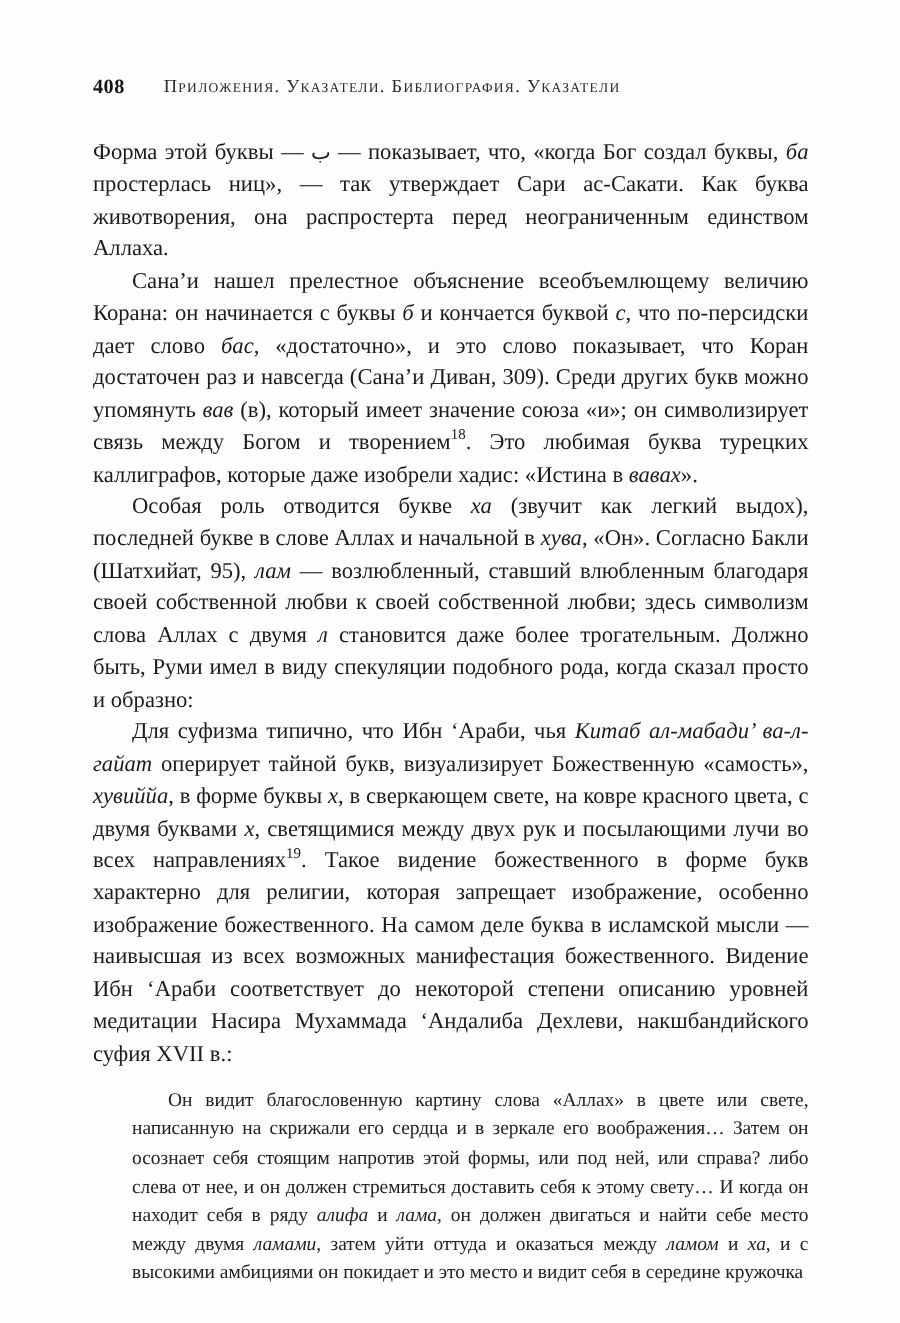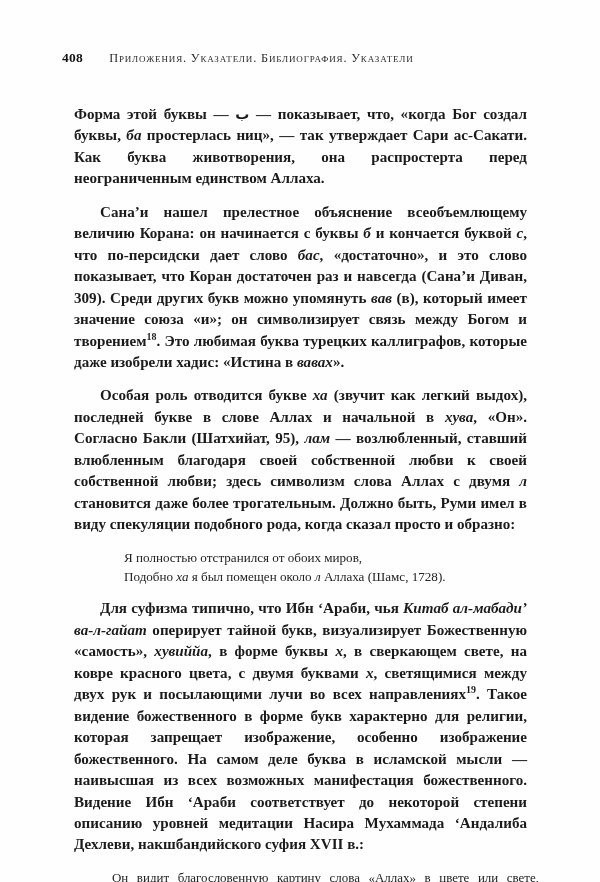--- a/index.html
+++ b/index.html
@@ -22,21 +22,21 @@
     background: #fefefe;
   }
 
   
   .running-head {
     position: absolute;
     left: 62px;
     top: 50px;
     width: 476px;
     display: flex;
-    align-items: center;
+    align-items: flex-start;
     gap: 26px;
   }
   .folio {
     font-size: 13.5px;
     font-weight: bold;
     letter-spacing: 0.3px;
     color: #151515;
   }
   .head-title {
     font-size: 12.3px;
@@ -48,30 +48,29 @@
 
   
   .textblock {
     position: absolute;
     left: 62px;
     top: 92px;
     width: 477px;
   }
 
   p.body {
-    margin: 12px;
+    margin: 0;
     font-size: 15.1px;
     line-height: 21.45px;
     text-align: justify;
     text-justify: inter-word;
     text-indent: 26px;
     color: #1b1b1b;
     -webkit-hyphens: none;
     hyphens: none;
-    font-weight: bold;
   }
   p.body.noindent { text-indent: 0; }
 
   
   .verse {
     margin: 10px 0 9px 0;
     padding-left: 62px;
     font-size: 13.1px;
     line-height: 19.4px;
     color: #232323;
@@ -114,23 +113,19 @@
   </div>
 
   <div class="textblock">
 
     <p class="body noindent"><span>Форма этой буквы — </span><span class="arabic">ب</span><span> — показывает, что, «когда Бог создал буквы, </span><i>ба</i><span> простерлась ниц», — так утверждает Сари ас-Сакати. Как буква животворения, она распростерта перед неограниченным единством Аллаха.</span></p>
 
     <p class="body"><span>Сана’и нашел прелестное объяснение всеобъемлющему величию Корана: он начинается с буквы </span><i>б</i><span> и кончается буквой </span><i>с</i><span>, что по-персидски дает слово </span><i>бас</i><span>, «достаточно», и это слово показывает, что Коран достаточен раз и навсегда (Сана’и Диван, 309). Среди других букв можно упомянуть </span><i>вав</i><span> (в), который имеет значение союза «и»; он символизирует связь между Богом и творением</span><sup>18</sup><span>. Это любимая буква турецких каллиграфов, которые даже изобрели хадис: «Истина в </span><i>вавах</i><span>».</span></p>
 
     <p class="body"><span>Особая роль отводится букве </span><i>ха</i><span> (звучит как легкий выдох), последней букве в слове Аллах и начальной в </span><i>хува</i><span>, «Он». Согласно Бакли (Шатхийат, 95), </span><i>лам</i><span> — возлюбленный, ставший влюбленным благодаря своей собственной любви к своей собственной любви; здесь символизм слова Аллах с двумя </span><i>л</i><span> становится даже более трогательным. Должно быть, Руми имел в виду спекуляции подобного рода, когда сказал просто и образно:</span></p>
 
-    <div class="verse">
-      <div>Я полностью отстранился от обоих миров,</div>
-      <div><span>Подобно </span><i>ха</i><span> я был помещен около </span><i>л</i><span> Аллаха (Шамс, 1728).</span></div>
-    </div>
 
     <p class="body"><span>Для суфизма типично, что Ибн ‘Араби, чья </span><i>Китаб ал-мабади’ ва-л-гайат</i><span> оперирует тайной букв, визуализирует Божественную «самость», </span><i>хувиййа</i><span>, в форме буквы </span><i>х</i><span>, в сверкающем свете, на ковре красного цвета, с двумя буквами </span><i>х</i><span>, светящимися между двух рук и посылающими лучи во всех направлениях</span><sup>19</sup><span>. Такое видение божественного в форме букв характерно для религии, которая запрещает изображение, особенно изображение божественного. На самом деле буква в исламской мысли — наивысшая из всех возможных манифестация божественного. Видение Ибн ‘Араби соответствует до некоторой степени описанию уровней медитации Насира Мухаммада ‘Андалиба Дехлеви, накшбандийского суфия XVII в.:</span></p>
 
     <div class="blockquote"><span>Он видит благословенную картину слова «Аллах» в цвете или свете, написанную на скрижали его сердца и в зеркале его воображения… Затем он осознает себя стоящим напротив этой формы, или под ней, или справа? либо слева от нее, и он должен стремиться доставить себя к этому свету… И когда он находит себя в ряду </span><i>алифа</i><span> и </span><i>лама</i><span>, он должен двигаться и найти себе место между двумя </span><i>ламами</i><span>, затем уйти оттуда и оказаться между </span><i>ламом</i><span> и </span><i>ха</i><span>, и с высокими амбициями он покидает и это место и видит себя в середине кружочка </span></div>
 
   </div>
 </div>
 
 </body></html>

